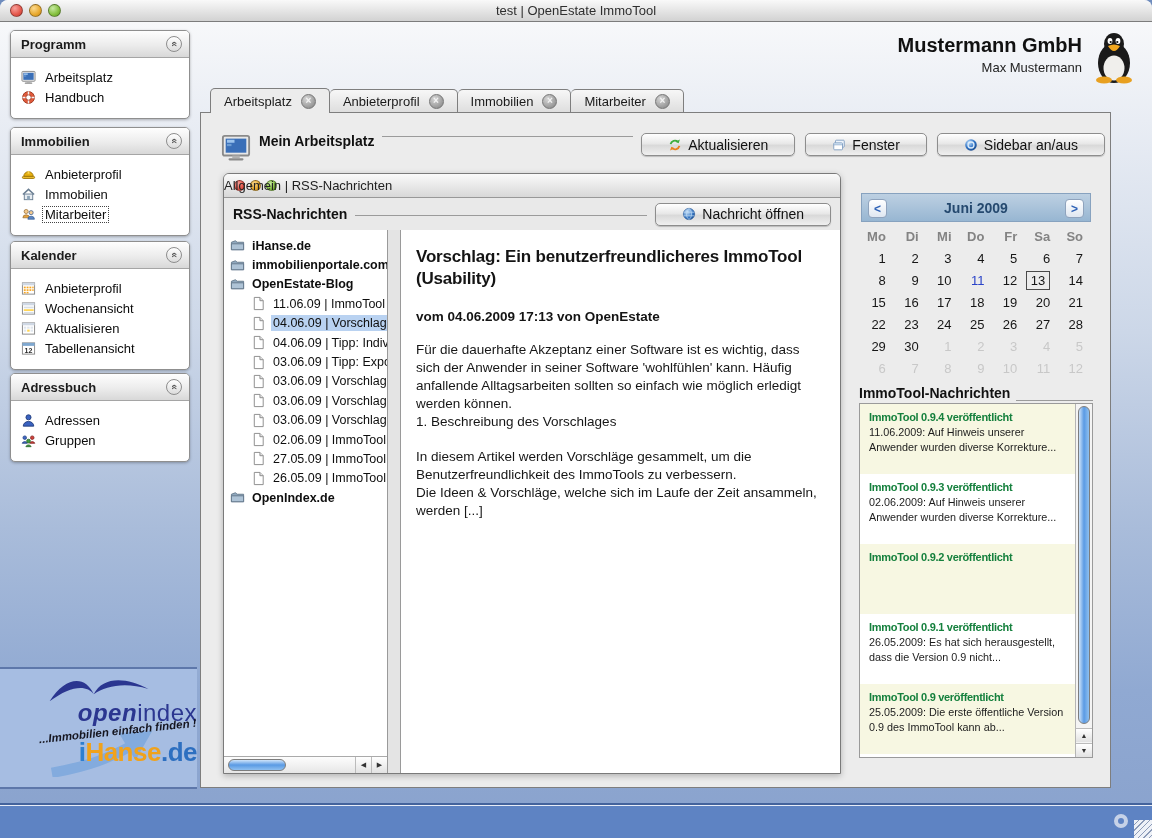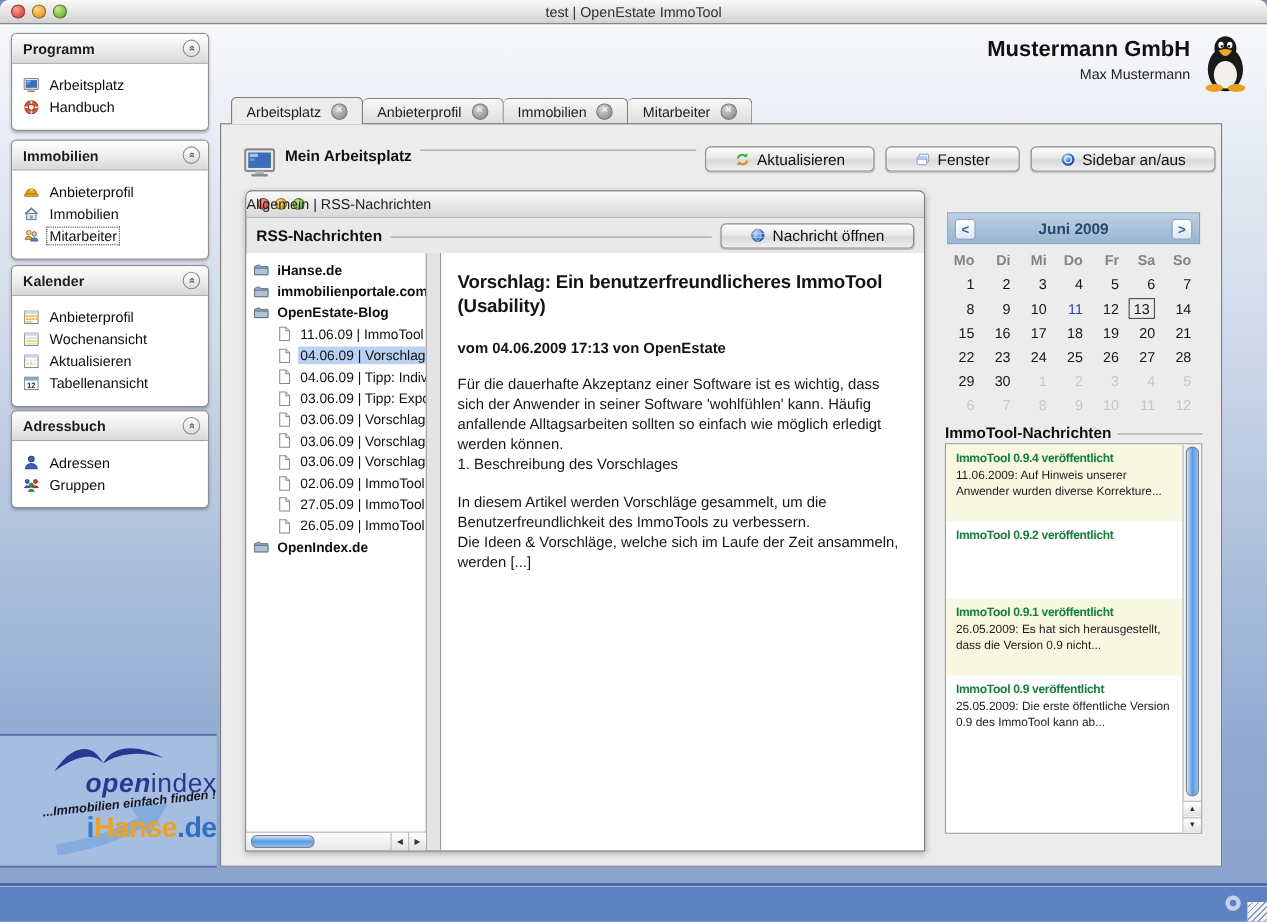--- a/index.html
+++ b/index.html
@@ -124,21 +124,21 @@
   .cal-weekdays,.cal-grid{position:absolute;left:660px;width:230px;display:grid;grid-template-columns:repeat(7,1fr)}
   .cal-weekdays{top:113px;height:22px}
   .cal-weekdays span{font-size:13px;font-weight:bold;color:#838383;text-align:right;padding-right:8px;line-height:22px}
   .cal-grid{top:135px;grid-auto-rows:22px}
   .cal-cell{font-size:13px;color:#161616;text-align:right;padding-right:8px;line-height:22px}
   .cal-cell.muted{color:#c8c8c8}
   .cal-cell.blue{color:#2a43c8}
   .cal-cell.boxed .num{display:inline-block;border:1px solid #4a4a4a;padding:0 4px;line-height:17px;margin-top:1px}
 
   
-  .news-head-row{position:absolute;left:658px;top:272px;width:234px;display:flex;align-items:center;gap:6px}
+  .news-head-row{position:absolute;left:658px;top:272px;width:234px;display:flex;align-items:flex-end;gap:6px}
   .news-heading{font-size:14px;font-weight:bold;color:#111;white-space:nowrap}
   .news-list{position:absolute;left:658px;top:290px;width:234px;height:355px;background:#fff;border:1px solid #9a9a9a;overflow:hidden}
   .news-inner{position:absolute;left:0;top:0;right:17px;bottom:0}
   .news-item{padding:7px 8px 12px 9px;min-height:70px}
   .news-item:nth-child(odd){background:#f7f7e2}
   .news-item h4{font-size:11px;color:#15803d;letter-spacing:-.3px;margin-bottom:2px}
   .news-item .nbody{font-size:10.8px;line-height:1.35;color:#1c1c1c}
   .news-scroll{position:absolute;right:0;top:0;bottom:0;width:17px;background:#f4f4f4;border-left:1px solid #b5b5b5}
   .vthumb{position:absolute;left:2px;top:2px;width:12px;height:318px;border-radius:7px;border:1px solid #7d7d7d;
     background:linear-gradient(90deg,#cfe4fa,#5a9ae4 50%,#8fc0f0)}
@@ -699,20 +699,24 @@
       <span class="news-heading">ImmoTool-Nachrichten</span>
       <span class="rule"></span>
     </div>
     <div class="news-list">
       <div class="news-inner">
           <div class="news-item">
             <h4>ImmoTool 0.9.4 veröffentlicht</h4>
             <div class="nbody">11.06.2009: Auf Hinweis unserer Anwender wurden diverse Korrekture...</div>
           </div>
           <div class="news-item">
+            <h4>ImmoTool 0.9.3 veröffentlicht</h4>
+            <div class="nbody">02.06.2009: Auf Hinweis unserer Anwender wurden diverse Korrekture...</div>
+          </div>
+          <div class="news-item">
             <h4>ImmoTool 0.9.2 veröffentlicht</h4>
           </div>
           <div class="news-item">
             <h4>ImmoTool 0.9.1 veröffentlicht</h4>
             <div class="nbody">26.05.2009: Es hat sich herausgestellt, dass die Version 0.9 nicht...</div>
           </div>
           <div class="news-item">
             <h4>ImmoTool 0.9 veröffentlicht</h4>
             <div class="nbody">25.05.2009: Die erste öffentliche Version 0.9 des ImmoTool kann ab...</div>
           </div>

